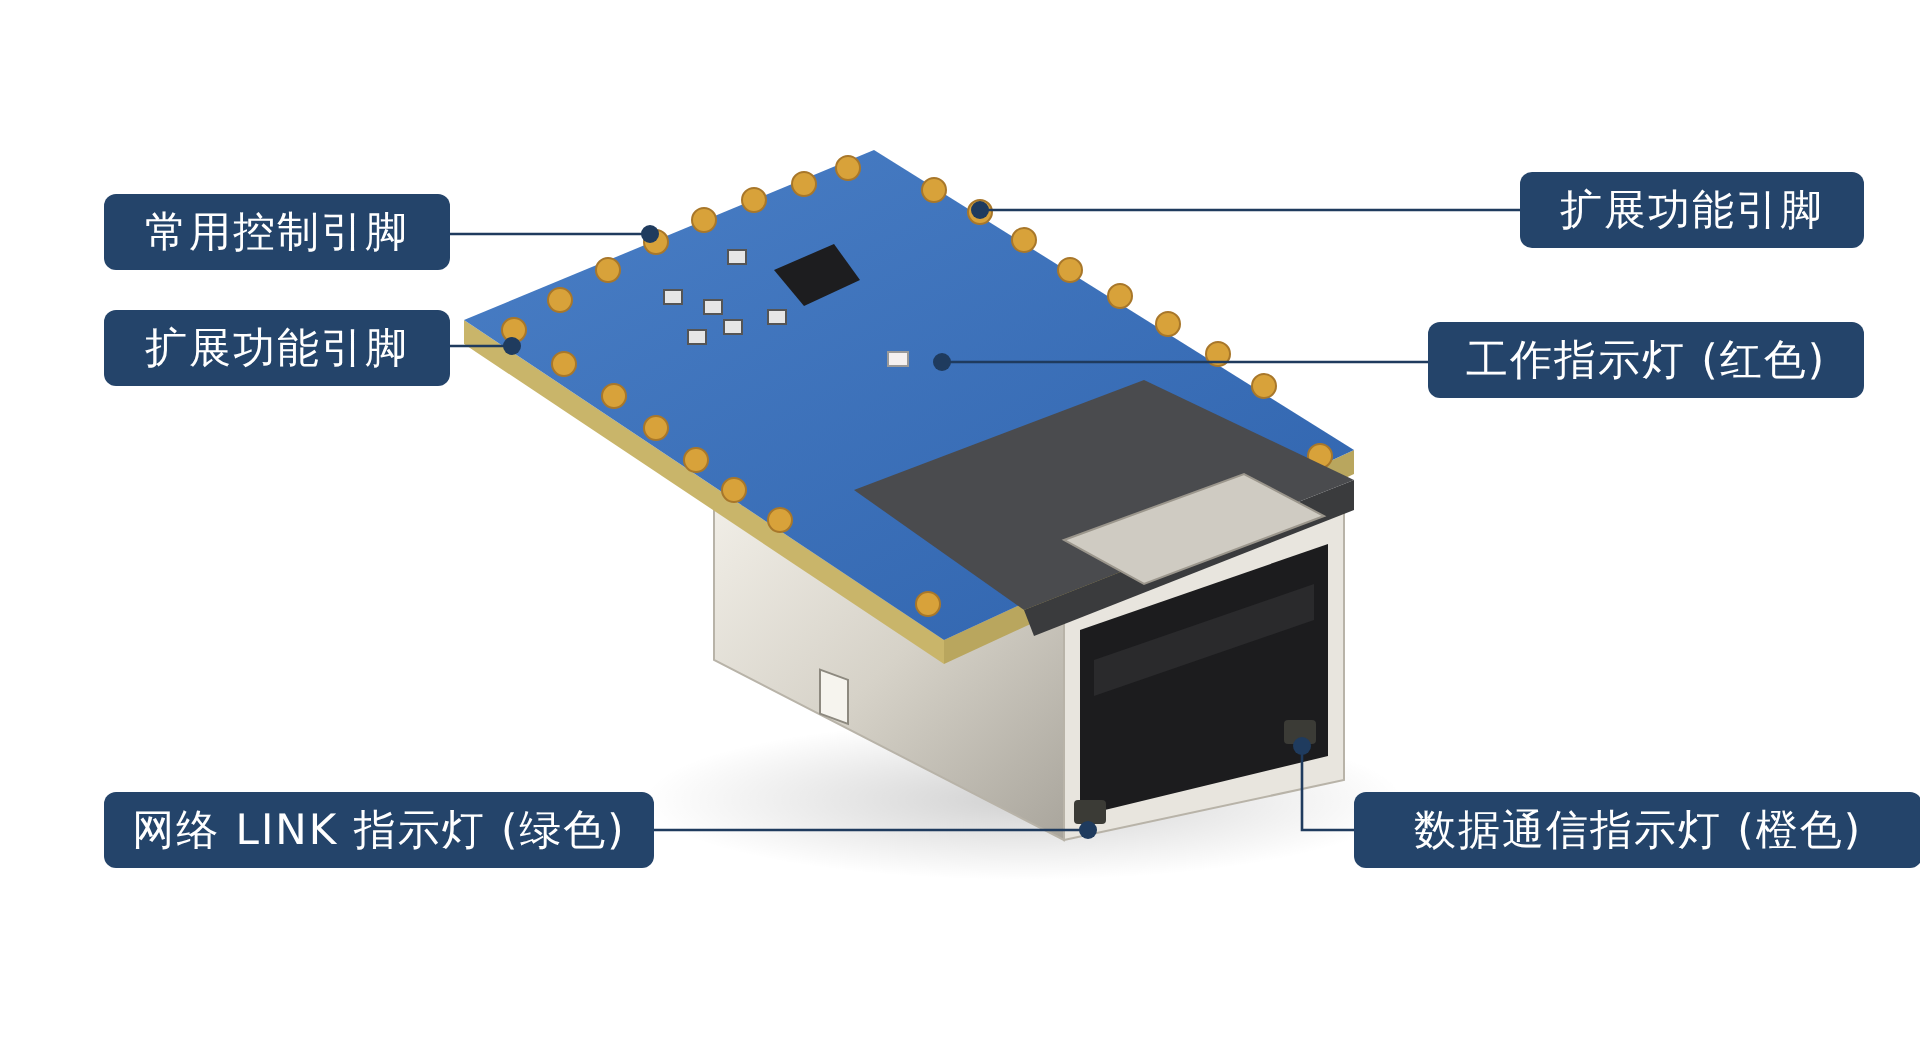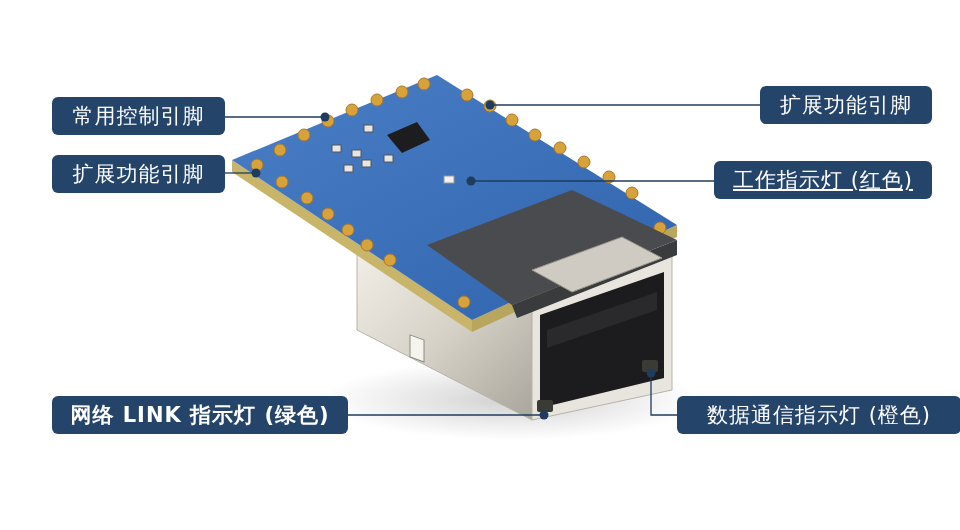--- a/index.html
+++ b/index.html
@@ -115,17 +115,17 @@
       <circle cx="478" cy="105" r="4.5"></circle>
       <circle cx="459" cy="181" r="4.5"></circle>
       <circle cx="532" cy="415" r="4.5"></circle>
       <circle cx="639" cy="373" r="4.5"></circle>
     </g>
   </svg>
 
   <div class="label" style="left:40px;top:97px;width:173px;">常用控制引脚</div>
   <div class="label" style="left:40px;top:155px;width:173px;">扩展功能引脚</div>
   <div class="label" style="left:748px;top:86px;width:172px;">扩展功能引脚</div>
-  <div class="label" style="left:702px;top:161px;width:218px;text-decoration:underline;">工作指示灯 (红色)</div>
-  <div class="label" style="left:40px;top:396px;width:296px;font-weight:bold;">网络 LINK 指示灯 (绿色)</div>
+  <div class="label" style="left:702px;top:161px;width:218px;">工作指示灯 (红色)</div>
+  <div class="label" style="left:40px;top:396px;width:275px;">网络 LINK 指示灯 (绿色)</div>
   <div class="label" style="left:665px;top:396px;width:284px;">数据通信指示灯 (橙色)</div>
 
 </div>
 
 </body></html>

